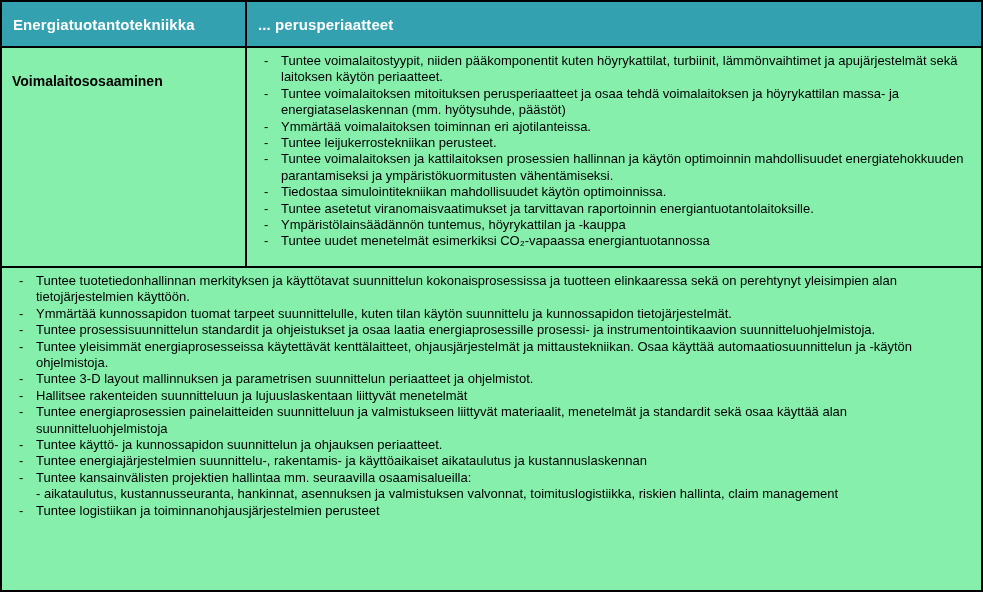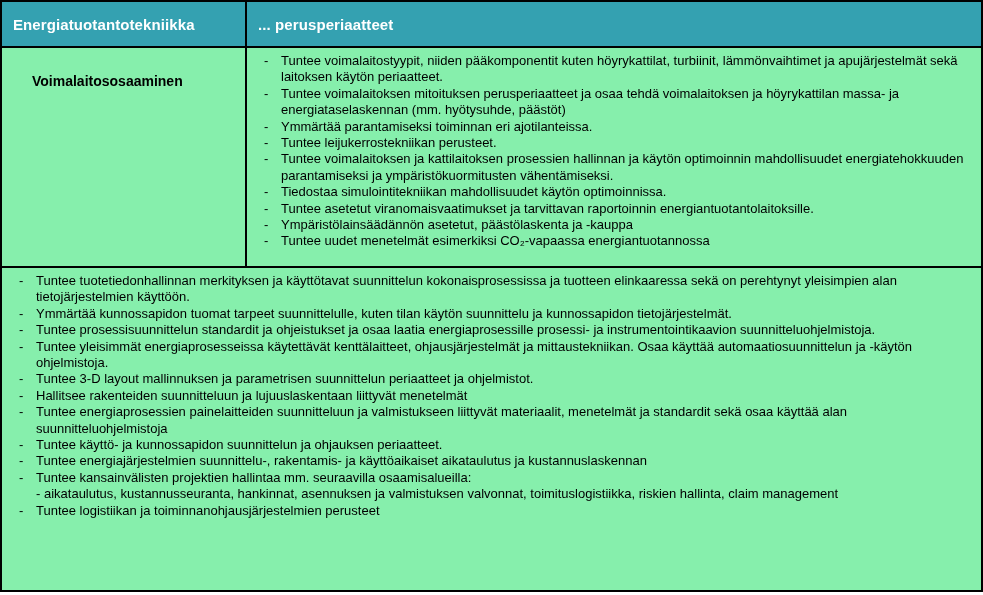--- a/index.html
+++ b/index.html
@@ -31,21 +31,21 @@
     color: #ffffff; font-weight: bold; font-size: 15px;
     letter-spacing: 0.1px;
   }
   #body-rows { display: flex; flex-direction: column; flex: 1 1 auto; }
   #body-rows .row { overflow: hidden; }
   .row-0 { flex: 0 0 220px; border-bottom: 2px solid var(--ink); }
   .row-1 { flex: 1 1 auto; }
   .label-cell { padding: 6px 10px 0 10px; }
   .row-0 .label-cell { padding-top: 25px; }
   .category {
-    font-weight: bold; font-size: 14px; line-height: 17px; color: var(--ink); margin-left: 20px;
+    font-weight: bold; font-size: 14px; line-height: 17px; color: var(--ink);
   }
   .items-cell { padding: 5px 0 0 0; }
   ul.items { list-style: none; margin: 0; padding: 0; }
   li.item {
     display: flex;
     font-size: 13px; line-height: 16.4px; color: var(--ink);
   }
   .marker { flex: 0 0 34px; padding-left: 17px; }
   .itext { flex: 1 1 auto; padding-right: 0; white-space: pre-line; }
 </style>
@@ -71,41 +71,41 @@
             <li class="item">
               <span class="marker">-</span>
               <span class="itext">Tuntee voimalaitostyypit, niiden pääkomponentit kuten höyrykattilat, turbiinit, lämmönvaihtimet ja apujärjestelmät sekä laitoksen käytön periaatteet.</span>
             </li>
             <li class="item">
               <span class="marker">-</span>
               <span class="itext">Tuntee voimalaitoksen mitoituksen perusperiaatteet ja osaa tehdä voimalaitoksen ja höyrykattilan massa- ja energiataselaskennan (mm. hyötysuhde, päästöt)</span>
             </li>
             <li class="item">
               <span class="marker">-</span>
-              <span class="itext">Ymmärtää parantamiseksi toiminnan eri ajotilanteissa.</span>
+              <span class="itext">Ymmärtää voimalaitoksen toiminnan eri ajotilanteissa.</span>
             </li>
             <li class="item">
               <span class="marker">-</span>
               <span class="itext">Tuntee leijukerrostekniikan perusteet.</span>
             </li>
             <li class="item">
               <span class="marker">-</span>
               <span class="itext">Tuntee voimalaitoksen ja kattilaitoksen prosessien hallinnan ja käytön optimoinnin mahdollisuudet energiatehokkuuden parantamiseksi ja ympäristökuormitusten vähentämiseksi.</span>
             </li>
             <li class="item">
               <span class="marker">-</span>
               <span class="itext">Tiedostaa simulointitekniikan mahdollisuudet käytön optimoinnissa.</span>
             </li>
             <li class="item">
               <span class="marker">-</span>
               <span class="itext">Tuntee asetetut viranomaisvaatimukset ja tarvittavan raportoinnin energiantuotantolaitoksille.</span>
             </li>
             <li class="item">
               <span class="marker">-</span>
-              <span class="itext">Ympäristölainsäädännön asetetut, päästölaskenta ja -kauppa</span>
+              <span class="itext">Ympäristölainsäädännön tuntemus, höyrykattilan ja -kauppa</span>
             </li>
             <li class="item">
               <span class="marker">-</span>
               <span class="itext">Tuntee uudet menetelmät esimerkiksi CO₂-vapaassa energiantuotannossa</span>
             </li>
           </ul>
     </div>
   </div>
 
   <div class="row row-1">

